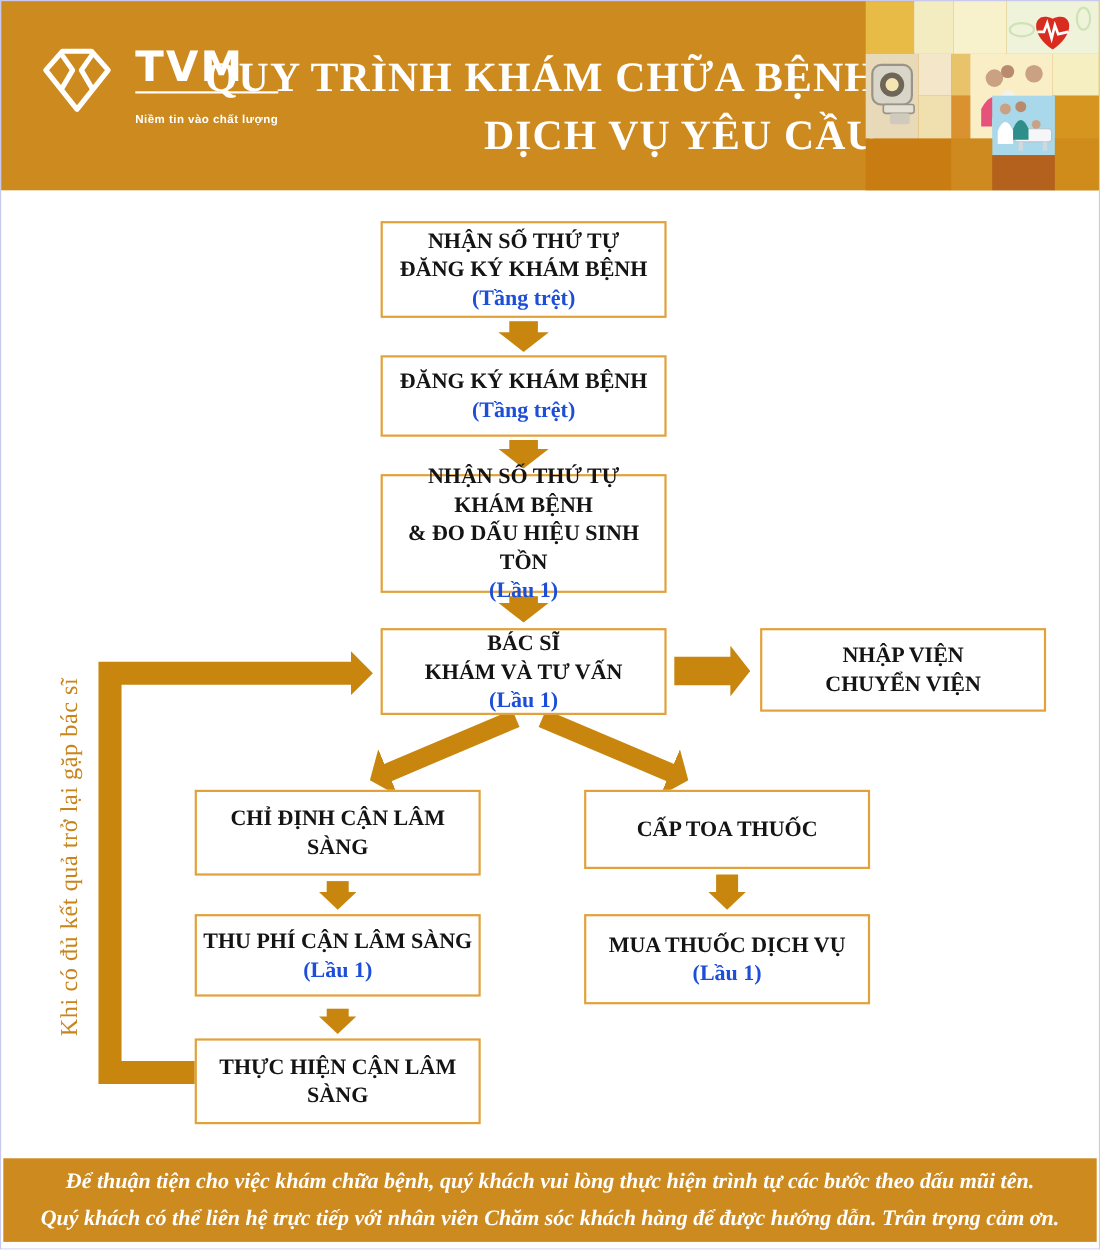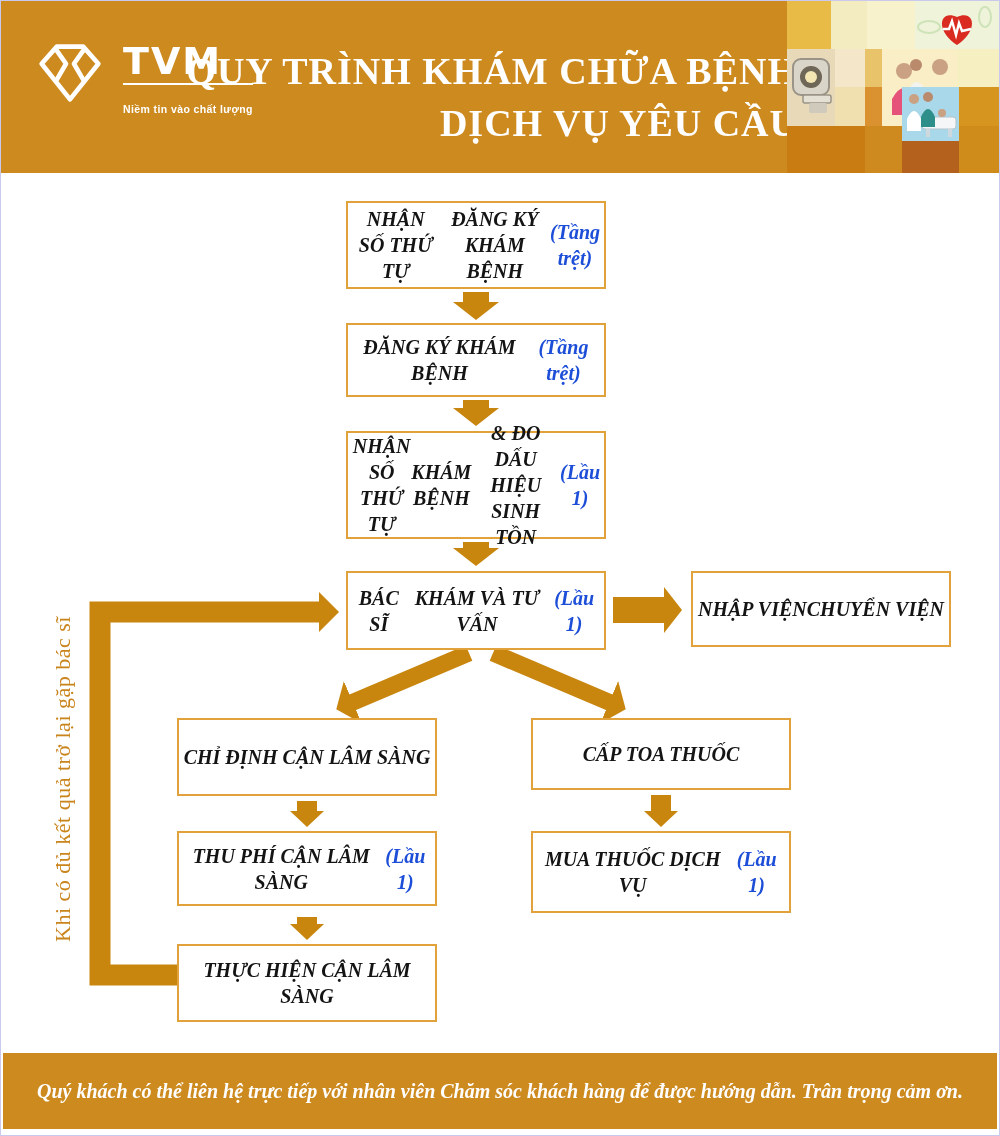--- a/index.html
+++ b/index.html
@@ -16,22 +16,22 @@
                 border-top:2px solid #fff;padding-top:18px;margin-top:2px;letter-spacing:.4px;white-space:nowrap;}
   .title{position:absolute;left:185px;top:44px;width:612px;text-align:right;color:#fff;
          font-weight:bold;font-size:38px;line-height:52px;letter-spacing:1px;}
   
   .mosaic{position:absolute;right:0;top:0;width:212px;height:172px;}
   .tile{position:absolute;}
   .tile svg{display:block;width:100%;height:100%;}
   
   .arrows{position:absolute;left:0;top:0;width:1000px;height:1136px;z-index:1;pointer-events:none;}
   .fbox{position:absolute;z-index:2;background:#fff;border:2px solid #e2a23b;box-sizing:border-box;
-        display:flex;flex-direction:row;align-items:center;justify-content:center;text-align:center;
-        font-weight:bold;font-size:20px;line-height:26px;color:#141414;padding:0 4px;font-style:italic;}
+        display:flex;flex-direction:column;align-items:center;justify-content:center;text-align:center;
+        font-weight:bold;font-size:20px;line-height:26px;color:#141414;padding:0 4px;}
   .loc{color:#1d4ed8;}
   .loop-label{position:absolute;left:62px;top:778px;z-index:2;
               transform:translate(-50%,-50%) rotate(-90deg);white-space:nowrap;
               color:#c9841c;font-size:22px;letter-spacing:.5px;}
   
   .footer{position:absolute;left:2px;right:2px;top:1052px;height:76px;background:#cd8a1f;z-index:2;
           display:flex;flex-direction:column;justify-content:center;text-align:center;
           color:#fff;font-weight:bold;font-style:italic;font-size:20px;line-height:34px;}
 </style>
 </head>
@@ -189,16 +189,17 @@
   </div>
 
   <div class="fbox" style="left:530px;top:830px;width:260px;height:82px">
     <span>MUA THUỐC DỊCH VỤ</span>
     <span class="loc">(Lầu 1)</span>
   </div>
 
   <div class="loop-label">Khi có đủ kết quả trở lại gặp bác sĩ</div>
 
   <div class="footer">
+    <div>Để thuận tiện cho việc khám chữa bệnh, quý khách vui lòng thực hiện trình tự các bước theo dấu mũi tên.</div>
     <div>Quý khách có thể liên hệ trực tiếp với nhân viên Chăm sóc khách hàng để được hướng dẫn. Trân trọng cảm ơn.</div>
   </div>
 
 </div>
 
 </body></html>

